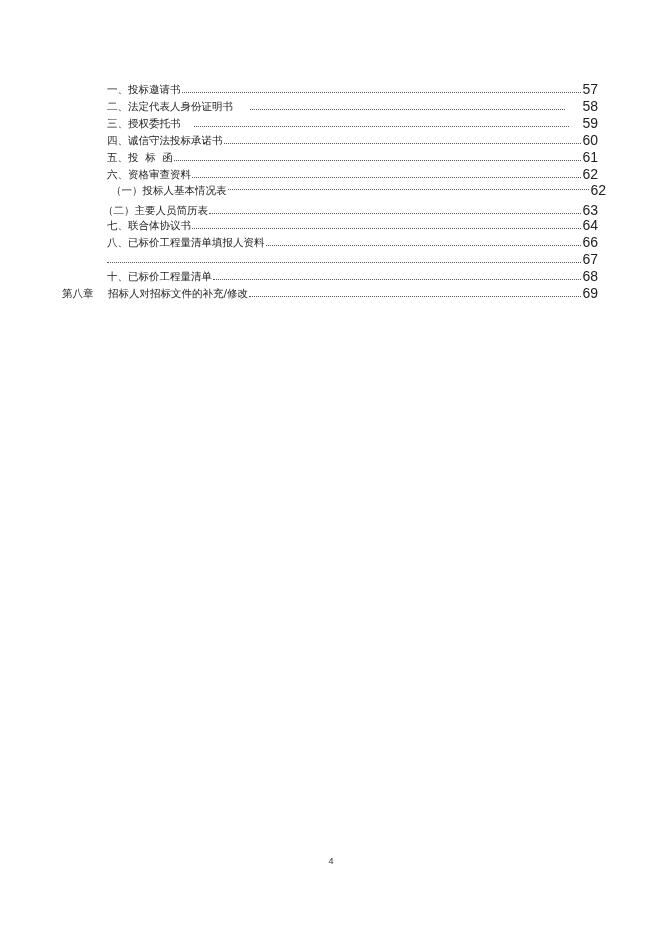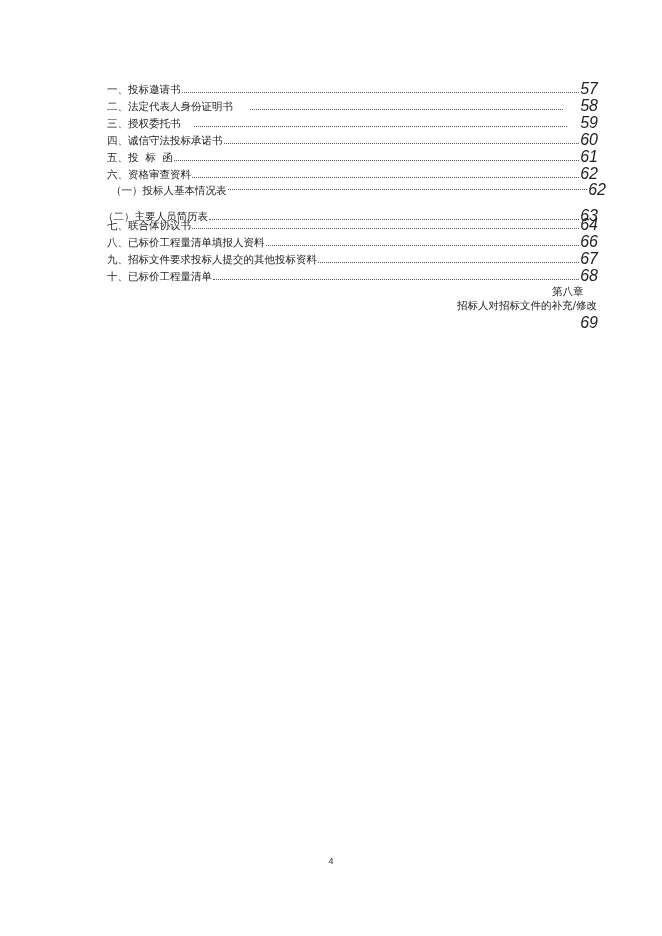--- a/index.html
+++ b/index.html
@@ -10,21 +10,21 @@
     .toc { position: absolute; left: 0; top: 80px; width: 662px; }
     .toc-row {
       position: absolute; height: 16px; display: flex; align-items: flex-end;
       font-size: 10.5px; line-height: 14px; white-space: nowrap;
     }
     .toc-row .title { flex: 0 0 auto; padding-right: 1px; }
     .toc-row .leader {
       flex: 1 1 auto; overflow: hidden; border-bottom: 1px dotted #555; margin-bottom: 3px; height: 1px;
     }
     .toc-row .page {
-      flex: 0 0 auto; font-family: "Liberation Sans", "DejaVu Sans", sans-serif; font-size: 16px; padding-left: 1px; font-style: italic;
+      flex: 0 0 auto; font-family: "Liberation Sans", "DejaVu Sans", sans-serif; font-size: 14px; padding-left: 1px;
     }
     .footer-page {
       position: absolute; top: 856px; left: 0; width: 662px; text-align: center;
       font-family: "Liberation Sans", "DejaVu Sans", sans-serif; font-size: 9px; color: #333;
     }
   </style>
 </head>
 <body>
 
 <div class="toc">
@@ -56,46 +56,45 @@
   <div class="toc-row" style="top:85px;left:107px;width:491px;">
     <span class="title">六、资格审查资料</span>
     <span class="leader"></span>
     <span class="page">62</span>
   </div>
   <div class="toc-row" style="top:102px;left:111px;width:495px;align-items:center;">
     <span class="title">（一）投标人基本情况表</span>
     <span class="leader"></span>
     <span class="page">62</span>
   </div>
-  <div class="toc-row" style="top:127px;left:103px;width:495px;">
+  <div class="toc-row" style="top:121px;left:103px;width:495px;">
     <span class="title">（二）主要人员简历表</span>
     <span class="leader"></span>
     <span class="page">63</span>
   </div>
   <div class="toc-row" style="top:136px;left:107px;width:491px;">
     <span class="title">七、联合体协议书</span>
     <span class="leader"></span>
     <span class="page">64</span>
   </div>
   <div class="toc-row" style="top:153px;left:107px;width:491px;">
     <span class="title">八、已标价工程量清单填报人资料</span>
     <span class="leader"></span>
     <span class="page">66</span>
   </div>
   <div class="toc-row" style="top:170px;left:107px;width:491px;">
-    <span class="title">九、招标文件要求投标人提交的其他投标资料</span>
     <span class="leader"></span>
     <span class="page">67</span>
   </div>
   <div class="toc-row" style="top:187px;left:107px;width:491px;">
     <span class="title">十、已标价工程量清单</span>
     <span class="leader"></span>
     <span class="page">68</span>
   </div>
-  <div class="toc-row" style="top:204px;left:62px;width:536px;flex-direction:column;">
+  <div class="toc-row" style="top:204px;left:62px;width:536px;">
     <span class="title" style="width:45px;">第八章</span>
     <span class="title">招标人对招标文件的补充/修改</span>
     <span class="leader"></span>
     <span class="page">69</span>
   </div>
 </div>
 
 <div class="footer-page">4</div>
 
 </body></html>

